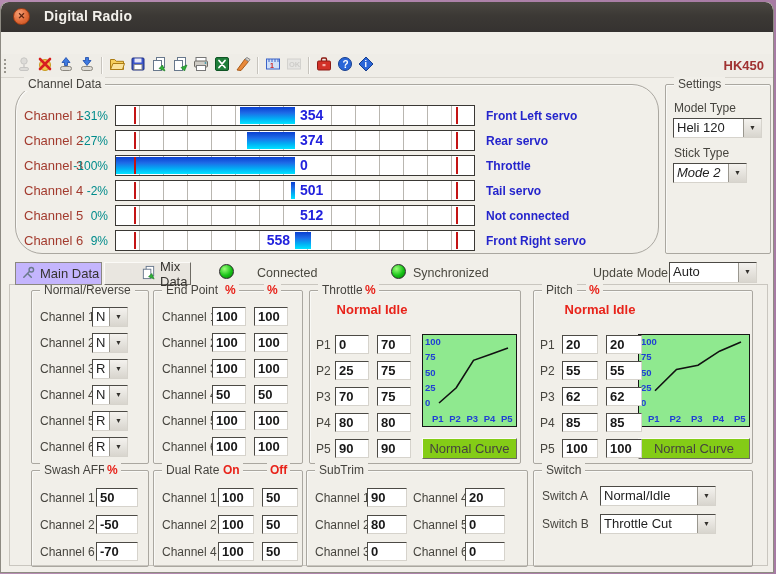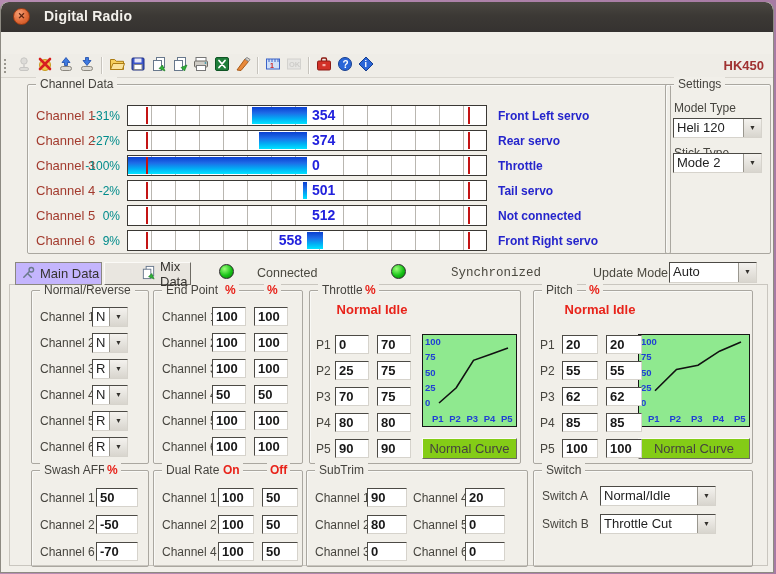--- a/index.html
+++ b/index.html
@@ -188,21 +188,21 @@
         <div class="tbtn">
           <svg viewBox="0 0 16 16" xmlns="http://www.w3.org/2000/svg">
             <path d="M8 1 L15 8 L8 15 L1 8 Z" fill="#2a66d8" stroke="#183f8e"></path>
             <text x="6.4" y="11.3" font-size="9" fill="#fff" font-weight="bold" font-family="Liberation Sans,sans-serif">i</text>
           </svg>
         </div>
       </div>
     <div class="brand">HK450</div>
   </div>
 
-  <div class="group" id="channel-group" style="left:26px;top:82px;width:642px;height:168px;">
+  <div class="group" id="channel-group" style="left:14px;top:82px;width:642px;height:168px;border-radius:27px;">
     <span class="group-label">Channel Data</span>
   <span class="chlabel" style="left: 8px; top: 23px;">Channel 1</span>
       <span class="chpct" style="left: 48px; top: 24px; width: 44px;">-31%</span>
       <div class="bar" style="left: 99px; top: 20px;">
         <div class="bar-fill" style="width: 15.5%; left: 34.5%;"></div>
         <div class="bar-red" style="left: 5%;"></div>
         <div class="bar-red" style="left: 95%;"></div>
         <span class="bar-val" style="left: calc(50% + 3px);">354</span>
       </div>
       <span class="servo-label" style="left: 470px; top: 24px;">Front Left servo</span>
@@ -253,31 +253,31 @@
     </div>
 
   <div class="group" style="left:664px;top:82px;width:104px;height:168px;">
     <span class="group-label">Settings</span>
     <span class="rlabel" style="left:8px;top:16px;">Model Type</span>
     <div class="combo" id="model-type-combo" style="left:7px;top:33px;width:89px;">
         <span class="combo-text">Heli 120</span>
         <span class="combo-arrow">▼</span>
       </div>
     <span class="rlabel" style="left:8px;top:61px;">Stick Type</span>
-    <div class="combo" id="stick-type-combo" style="left:7px;top:68px;width:89px;">
+    <div class="combo" id="stick-type-combo" style="left:7px;top:78px;width:74px;font-style:italic;">
         <span class="combo-text">Mode 2</span>
         <span class="combo-arrow">▼</span>
       </div>
   </div>
 
   <div id="tabs-row"></div>
   <div class="led" style="left:218px;top:262px;"></div>
   <span class="led-label" style="left:256px;top:264px;">Connected</span>
   <div class="led" style="left:390px;top:262px;"></div>
-  <span class="led-label" style="left:450px;top:264px;font-family:Liberation Mono, monospace;">Synchronized</span>
+  <span class="led-label" style="left:412px;top:264px;">Synchronized</span>
   <span class="led-label" style="left:592px;top:264px;">Update Mode</span>
   <div class="combo" id="update-mode-combo" style="left:668px;top:260px;width:88px;height:21px;">
       <span class="combo-text">Auto</span>
       <span class="combo-arrow">▼</span>
     </div>
 
   <div class="panel"></div>
 
   <div class="group" id="nr-group" style="left:30px;top:288px;width:116px;height:172px;">
     <span class="group-label">Normal/Reverse</span>

